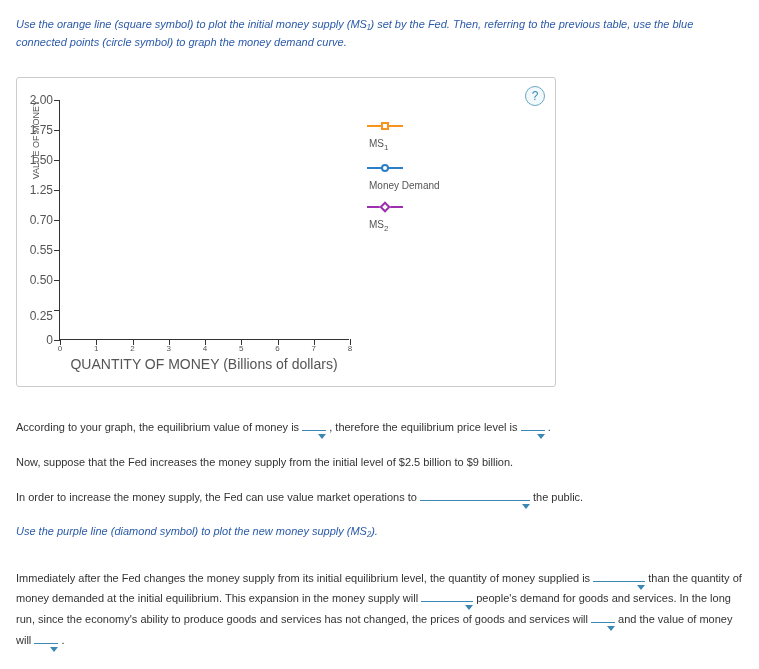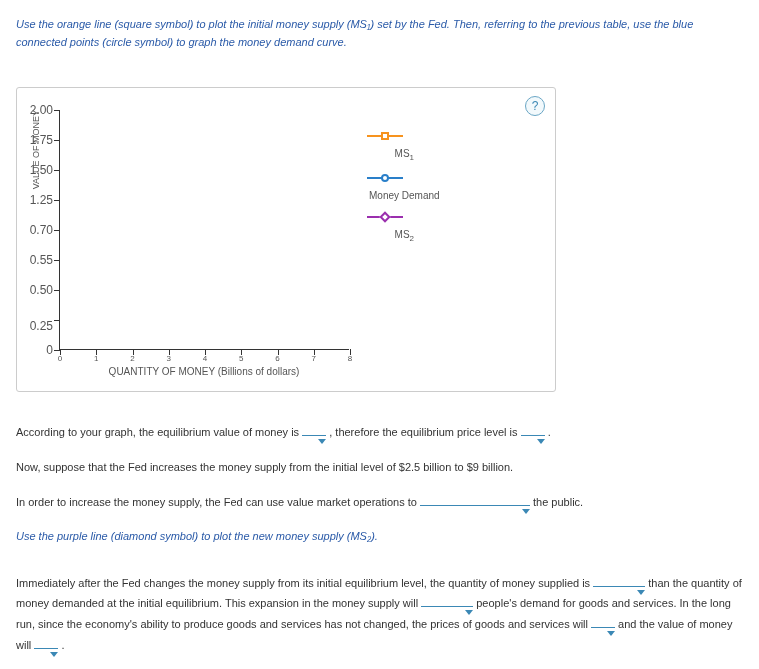--- a/index.html
+++ b/index.html
@@ -9,21 +9,21 @@
     font-family: Arial, Helvetica, sans-serif;
     font-size: 11px;
     color: #333;
     width: 759px;
     background: #fff;
   }
   .instructions {
     color: #2a5aa8;
     font-style: italic;
     line-height: 1.6;
-    margin-bottom: 36px;
+    margin-bottom: 26px;
   }
   .chart-wrap {
     border: 1px solid #ccc;
     border-radius: 3px;
     width: 540px;
     position: relative;
     padding: 22px 14px 14px 14px;
     margin-bottom: 30px;
   }
   .help-btn {
@@ -86,31 +86,30 @@
     background: #333;
   }
   .tick-x-label {
     position: absolute;
     top: 244px;
     font-size: 8px;
     color: #555;
     transform: translateX(-50%);
   }
   .xlabel {
-    font-size: 10px;
+    font-size: 14px;
     color: #555;
     text-align: center;
     width: 290px;
     margin-top: 16px;
   }
   .legend {
     padding-top: 18px;
     font-size: 10px;
     color: #555;
-    text-align: center;
   }
   .legend-row {
     display: flex;
     align-items: center;
     gap: 6px;
     margin-bottom: 4px;
     height: 16px;
   }
   .legend-swatch {
     width: 36px;

